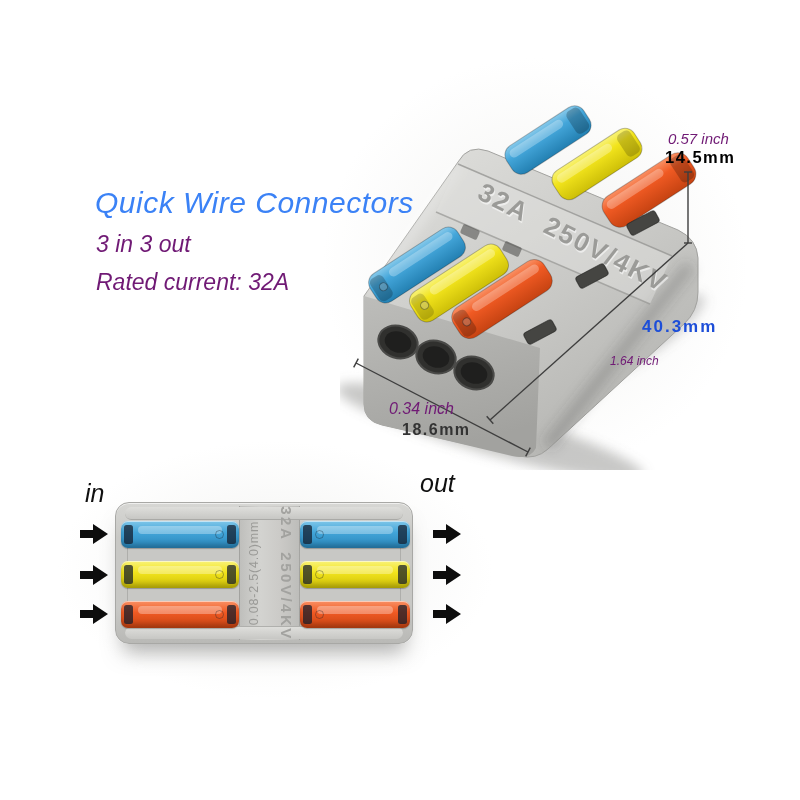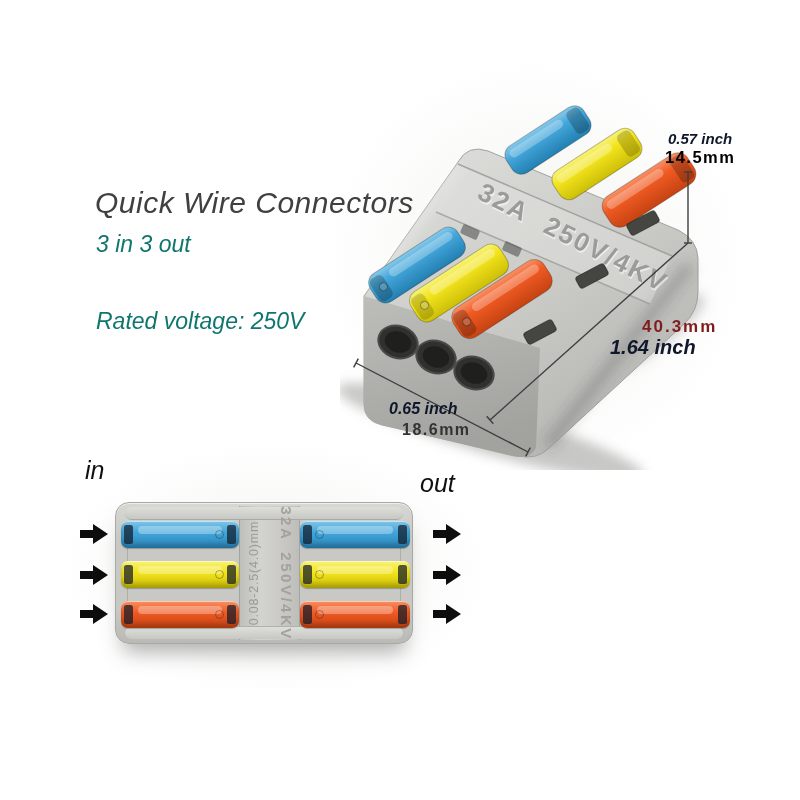--- a/index.html
+++ b/index.html
@@ -6,41 +6,41 @@
   html, body { width: 800px; height: 800px; background: #ffffff; overflow: hidden; }
   .stage { position: relative; width: 800px; height: 800px; font-family: "Liberation Sans", sans-serif; color: #161616; }
 
   .glow { position: absolute; border-radius: 50%;
           background: radial-gradient(ellipse at center, #f2f2f0 0%, rgba(242,242,240,0) 70%); }
   .glow.top { left: 320px; top: 55px; width: 430px; height: 420px; }
   .glow.bottom { left: 55px; top: 440px; width: 440px; height: 260px; }
 
   
   .info-title { position: absolute; left: 95px; top: 186px; font-size: 30px; font-style: italic;
-                letter-spacing: 0.5px; color: #404040; }
-  .info-line  { position: absolute; left: 96px; font-size: 23px; font-style: italic; color: #0f766e; }
+                letter-spacing: 0.5px; color: #3b82f6; }
+  .info-line  { position: absolute; left: 96px; font-size: 23px; font-style: italic; color: #701a75; }
   .info-line.l1 { top: 231px; }
   .info-line.l2 { top: 269px; }
   .info-line.l3 { top: 308px; }
 
   
-  .dim { position: absolute; color: #0f172a; white-space: nowrap; font-weight: bold; }
+  .dim { position: absolute; color: #701a75; white-space: nowrap; }
   .dim.it { font-style: italic; }
   .dim-h-inch { left: 668px; top: 130px; font-size: 15px; }
   .dim-h-mm   { left: 665px; top: 148px; font-size: 16.5px; letter-spacing: 1.5px; font-weight: bold; color:#000000; }
-  .dim-l-mm   { left: 642px; top: 317px; font-size: 17px; letter-spacing: 2px; font-weight: bold; color:#7f1d1d; }
-  .dim-l-inch { left: 610px; top: 336px; font-size: 20px; }
+  .dim-l-mm   { left: 642px; top: 317px; font-size: 17px; letter-spacing: 2px; font-weight: bold; color:#1d4ed8; }
+  .dim-l-inch { left: 610px; top: 354px; font-size: 12px; }
   .dim-w-inch { left: 389px; top: 400px; font-size: 16px; }
   .dim-w-mm   { left: 402px; top: 421px; font-size: 16px; letter-spacing: 1.5px; font-weight: bold; color:#333; }
 
   .iso-svg { position: absolute; left: 340px; top: 80px; }
 
   
   .tv-label { position: absolute; font-size: 25px; font-style: italic; color: #101010; }
-  .tv-label.in  { left: 85px;  top: 456px; }
+  .tv-label.in  { left: 85px;  top: 479px; }
   .tv-label.out { left: 420px; top: 469px; }
 
   .tv-body { position: absolute; left: 115px; top: 502px; width: 298px; height: 142px;
              border-radius: 14px; border: 1px solid #a8a8a5;
              background: linear-gradient(180deg, #d7d7d4 0%, #c8c8c5 25%, #c8c8c5 75%, #b9b9b6 100%);
              box-shadow: 0 16px 20px -8px rgba(100,100,98,0.5), inset 0 1px 0 rgba(255,255,255,0.6); }
 
   .tv-col { position: absolute; left: 123px; top: 3px; bottom: 3px; width: 61px;
             background: linear-gradient(90deg, #bfbfbc 0%, #d3d3d0 35%, #cccbc8 65%, #bdbdba 100%);
             border-left: 1px solid rgba(0,0,0,0.14); border-right: 1px solid rgba(0,0,0,0.14); }
@@ -86,21 +86,21 @@
 </head>
 <body>
 
 <div class="stage">
 
   <div class="glow top"></div>
   <div class="glow bottom"></div>
 
   <div class="info-title">Quick Wire Connectors</div>
   <div class="info-line l1">3 in 3 out</div>
-  <div class="info-line l3">Rated voltage: 250V</div>
+  <div class="info-line l2">Rated current: 32A</div>
 
   <svg class="iso-svg" width="390" height="390" viewBox="0 0 390 390">
     <defs>
       <linearGradient id="gBody" x1="0.15" y1="0" x2="0.85" y2="1">
         <stop offset="0" stop-color="#dededb"></stop>
           <stop offset="0.5" stop-color="#c9c9c6"></stop>
           <stop offset="1" stop-color="#b0b0ad"></stop>
       </linearGradient>
       <linearGradient id="gFace" x1="0" y1="0" x2="0.3" y2="1">
         <stop offset="0" stop-color="#bdbdba"></stop>
@@ -213,21 +213,21 @@
       <line x1="16" y1="283" x2="188" y2="372"></line>
       <line x1="18.3" y1="278.6" x2="13.7" y2="287.4"></line>
       <line x1="190.3" y1="367.6" x2="185.7" y2="376.4"></line>
     </g>
   </svg>
 
   <div class="dim it dim-h-inch">0.57 inch</div>
   <div class="dim dim-h-mm">14.5mm</div>
   <div class="dim dim-l-mm">40.3mm</div>
   <div class="dim it dim-l-inch">1.64 inch</div>
-  <div class="dim it dim-w-inch">0.65 inch</div>
+  <div class="dim it dim-w-inch">0.34 inch</div>
   <div class="dim dim-w-mm">18.6mm</div>
 
   <div class="tv-label in">in</div>
   <div class="tv-label out">out</div>
 
   <svg class="arrow ar-l ay1" viewBox="0 0 30 24">
       <polygon points="1,8 14,8 14,2 29,12 14,22 14,16 1,16" fill="#0d0d0d"></polygon>
     </svg>
   <svg class="arrow ar-l ay2" viewBox="0 0 30 24">
       <polygon points="1,8 14,8 14,2 29,12 14,22 14,16 1,16" fill="#0d0d0d"></polygon>

